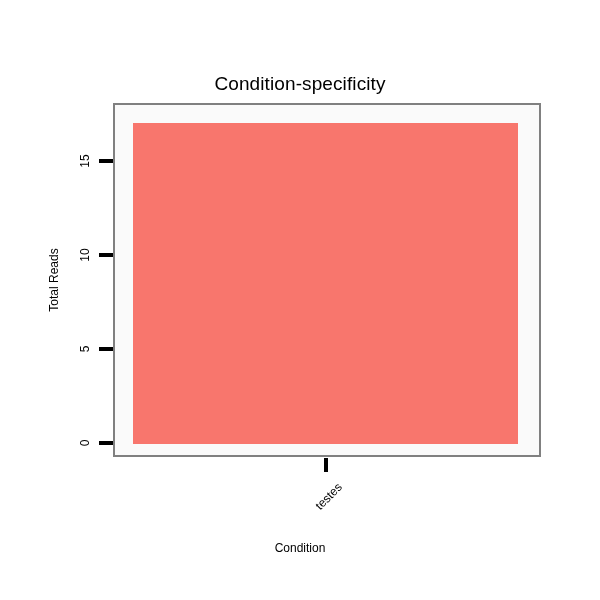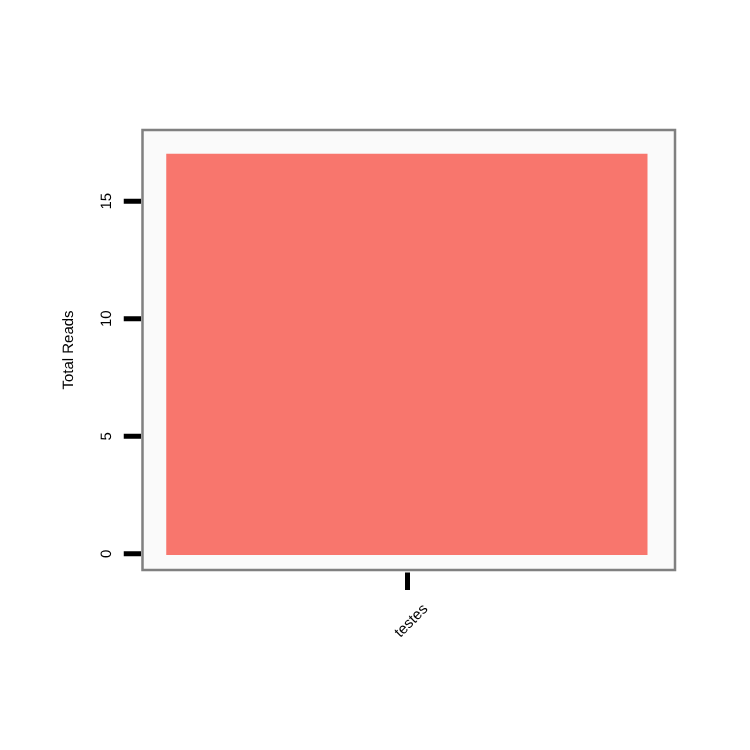--- a/index.html
+++ b/index.html
@@ -115,20 +115,21 @@
     line-height: 14px;
     color: #000000;
     white-space: nowrap;
   }
 </style>
 </head>
 <body>
 
 <div id="plot-root">
 
+  <div class="chart-title">Condition-specificity</div>
 
   <div class="ylab" id="y-axis-title" style="width: 120px; left: -6px; top: 274px;">Total Reads</div>
 
   <div id="y-axis-group">
       <div class="ytick-mark" style="left: 99px; top: 441px;"></div>
       <div class="ytick-label" style="width: 28px; left: 71px; top: 437px;">0</div>
       <div class="ytick-mark" style="left: 99px; top: 346.882px;"></div>
       <div class="ytick-label" style="width: 28px; left: 71px; top: 342.882px;">5</div>
       <div class="ytick-mark" style="left: 99px; top: 252.765px;"></div>
       <div class="ytick-label" style="width: 28px; left: 71px; top: 248.765px;">10</div>
@@ -141,14 +142,15 @@
 
     <div class="bar" style="background: rgb(248, 118, 109); left: 18px; width: 385px; top: 18px; height: 321px;"></div>
       </div>
   </div>
 
   <div id="x-axis-group">
       <div class="xtick-mark" style="left: 323.5px; top: 458px;"></div>
       <div class="xtick-label" style="width: 120px; left: 219.5px; top: 479px;">testes</div>
     </div>
 
+  <div class="xlab">Condition</div>
 
 </div>
 
 </body></html>

